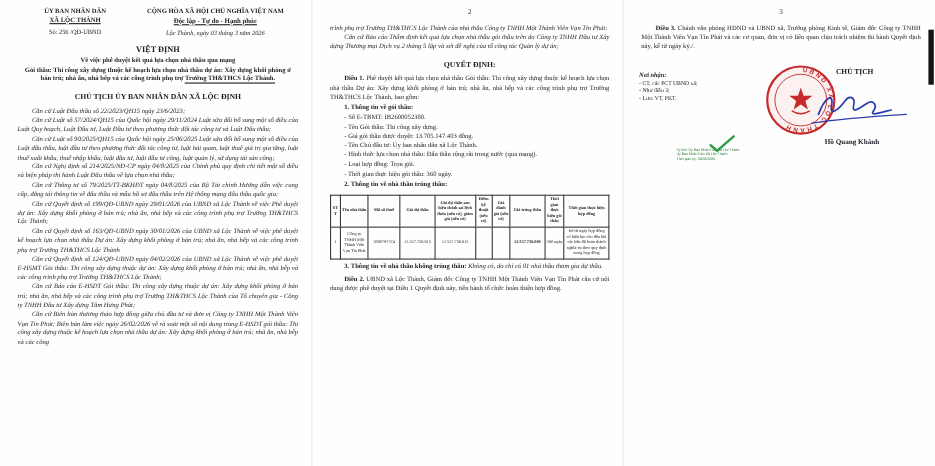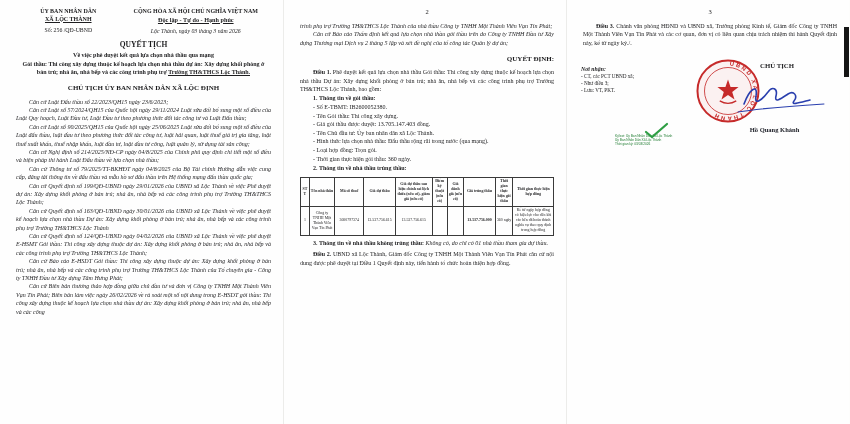--- a/index.html
+++ b/index.html
@@ -27,21 +27,21 @@
 
   .doc-title { text-align:center; font-weight:bold; font-size:7.5px; line-height:9px; margin-top:5px; }
   .doc-sub { text-align:center; font-weight:bold; font-size:6px; line-height:8px; margin-top:2px; }
   .doc-subject { text-align:center; font-weight:bold; font-size:6px; line-height:8px; margin-top:1px; padding:0 2px; }
   .school-u { border-bottom:0.5px solid #1d1d1f; }
   .authority { text-align:center; font-weight:bold; font-size:7px; line-height:9px; margin:8px 0 5px 0; }
 
   .recital { font-style:italic; font-size:6px; line-height:8.4px; text-align:justify; text-indent:13px; }
   .cont-par { font-style:italic; font-size:6px; line-height:8.4px; text-align:justify; }
 
-  .dec-heading { text-align:right; font-weight:bold; font-size:7px; line-height:9px; margin:8px 0 4px 0; }
+  .dec-heading { text-align:center; font-weight:bold; font-size:7px; line-height:9px; margin:8px 0 4px 0; }
   .article { font-size:6px; line-height:8.4px; text-align:justify; text-indent:13px; margin-top:3px; }
   .b { font-weight:bold; }
   .sec-head { font-weight:bold; font-size:6px; line-height:8.6px; text-indent:13px; margin-top:1px; }
   .item { font-size:6px; line-height:8.6px; text-indent:13px; }
   .sec3 { font-size:6px; line-height:8.4px; text-align:justify; text-indent:13px; margin-top:3px; }
   .it { font-style:italic; }
 
   table.bid { width:100%; border-collapse:collapse; margin-top:4px; table-layout:fixed; }
   table.bid th, table.bid td { border:0.7px solid #3a3a3a; font-size:3.9px; line-height:5px;
       text-align:center; vertical-align:middle; padding:1.5px 1px; word-wrap:break-word; overflow:hidden; }
@@ -76,21 +76,21 @@
           <div class="hdr-issuer u">XÃ LỘC THÀNH</div>
           <div class="hdr-no">Số: 256 /QĐ-UBND</div>
         </div>
         <div class="hdr-right">
           <div class="hdr-nat1">CỘNG HÒA XÃ HỘI CHỦ NGHĨA VIỆT NAM</div>
           <div class="hdr-nat2">Độc lập - Tự do - Hạnh phúc</div>
           <div class="hdr-date">Lộc Thành, ngày 03 tháng 3 năm 2026</div>
         </div>
       </div>
 
-      <div class="doc-title">QUYẾT TỊCH</div>
+      <div class="doc-title">VIỆT ĐỊNH</div>
       <div class="doc-sub">Về việc phê duyệt kết quả lựa chọn nhà thầu qua mạng</div>
       <div class="doc-subject"><span>Gói thầu: Thi công xây dựng thuộc kế hoạch lựa chọn nhà thầu dự án: Xây dựng khối phòng ở bán trú; nhà ăn, nhà bếp và các công trình phụ trợ </span><span class="school-u">Trường TH&amp;THCS Lộc Thành.</span></div>
 
       <div class="authority">CHỦ TỊCH ỦY BAN NHÂN DÂN XÃ LỘC ĐỊNH</div>
 
       <p class="recital">Căn cứ Luật Đấu thầu số 22/2023/QH15 ngày 23/6/2023;</p>
       <p class="recital">Căn cứ Luật số 57/2024/QH15 của Quốc hội ngày 29/11/2024 Luật sửa đổi bổ sung một số điều của Luật Quy hoạch, Luật Đầu tư, Luật Đầu tư theo phương thức đối tác công tư và Luật Đấu thầu;</p>
       <p class="recital">Căn cứ Luật số 90/2025/QH15 của Quốc hội ngày 25/06/2025 Luật sửa đổi bổ sung một số điều của Luật đấu thầu, luật đầu tư theo phương thức đối tác công tư, luật hải quan, luật thuế giá trị gia tăng, luật thuế xuất khẩu, thuế nhập khẩu, luật đầu tư, luật đầu tư công, luật quản lý, sử dụng tài sản công;</p>
       <p class="recital">Căn cứ Nghị định số 214/2025/NĐ-CP ngày 04/8/2025 của Chính phủ quy định chi tiết một số điều và biện pháp thi hành Luật Đấu thầu về lựa chọn nhà thầu;</p>
       <p class="recital">Căn cứ Thông tư số 79/2025/TT-BKHĐT ngày 04/8/2025 của Bộ Tài chính Hướng dẫn việc cung cấp, đăng tải thông tin về đấu thầu và mẫu hồ sơ đấu thầu trên Hệ thống mạng đấu thầu quốc gia;</p>

